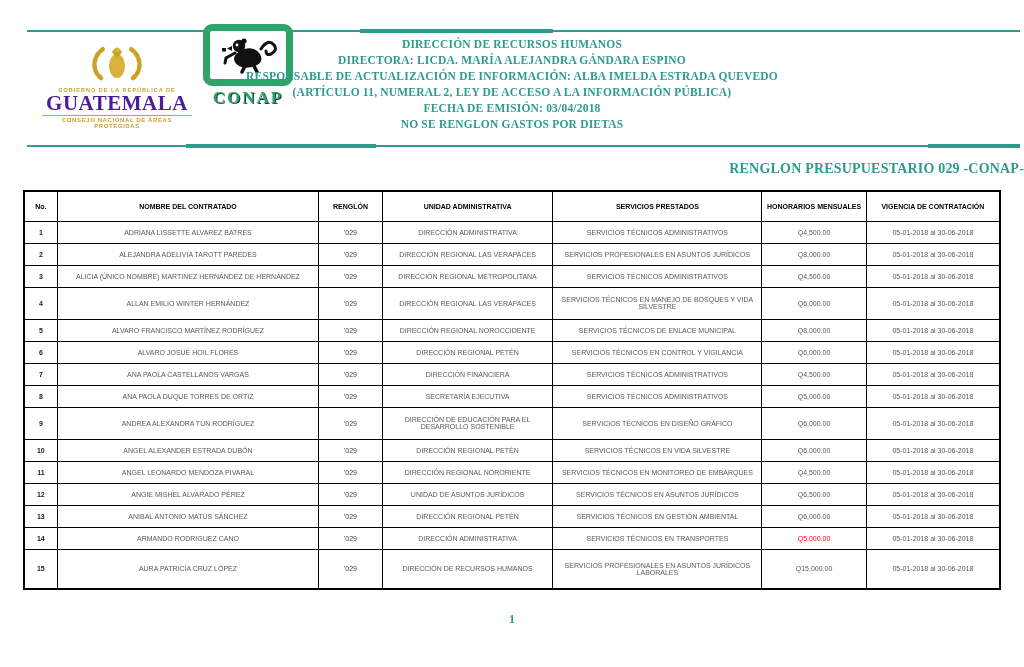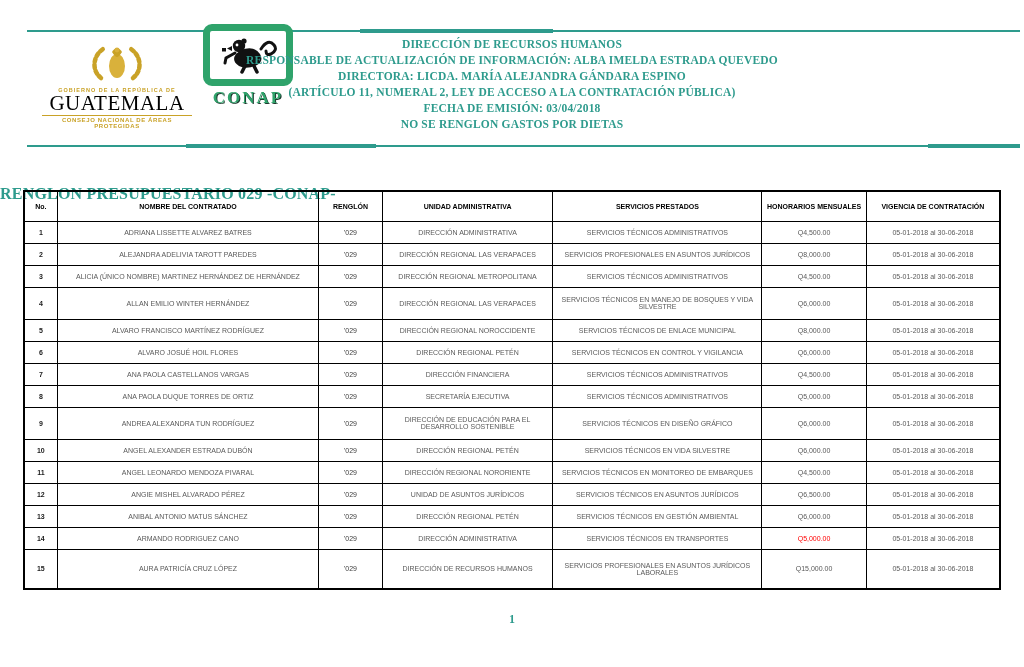--- a/index.html
+++ b/index.html
@@ -13,29 +13,29 @@
   .rule-top-thick { left:360px; top:29px;  width:193px; height:4px; }
   .rule-mid       { left:27px;  top:145px; width:993px; height:2px; }
   .rule-mid-thick1{ left:186px; top:144px; width:190px; height:4px; }
   .rule-mid-thick2{ left:928px; top:144px; width:92px;  height:4px; }
 
   
   .hdr-text { position:absolute; left:0; right:0; top:36px; text-align:center;
               color:#2e9b8d; font-family:"Liberation Serif", serif; font-weight:700;
               font-size:11.5px; line-height:16px; letter-spacing:.2px; }
 
-  .doc-title { position:absolute; left:0; right:0; top:161px; text-align:left;
+  .doc-title { position:absolute; left:0; right:0; top:161px; text-align:right;
                color:#2e9b8d; font-family:"Liberation Serif", serif; font-weight:700;
-               font-size:16px; letter-spacing:.2px;margin-top:24px; }
+               font-size:14px; letter-spacing:.2px; }
 
   
   .gt-logo { position:absolute; left:42px; top:44px; width:150px; text-align:center; }
   .gt-top  { color:#c9a227; font-size:5.5px; font-weight:700; letter-spacing:1px;
              margin-top:1px; }
-  .gt-main { color:#000000; font-family:"Liberation Serif", serif; font-weight:400;
+  .gt-main { color:#4c1d95; font-family:"Liberation Serif", serif; font-weight:700;
              font-size:21px; line-height:21px; letter-spacing:.5px; }
   .gt-bot  { color:#c9a227; font-size:6px; font-weight:700; letter-spacing:.6px;
              border-top:1px solid #c9a227; padding-top:1px; margin-top:1px; }
 
   
   .conap-logo { position:absolute; left:200px; top:24px; width:96px; text-align:center; }
   .conap-frame { width:90px; height:62px; margin:0 auto; border:7px solid #2fa36b;
                  border-radius:9px; background:#fff; display:flex; align-items:center;
                  justify-content:center; }
   .conap-word { margin-top:2px; color:#2fa36b; font-family:"Liberation Serif", serif;
@@ -97,23 +97,23 @@
         <path d="M16 17 l-9 5 l-1 5" stroke="#111" stroke-width="3" fill="none" stroke-linecap="round"></path>
         <rect x="3" y="12" width="4" height="3.5" fill="#111"></rect>
         <path d="M26 30 l-3 6 M35 30 l3 6" stroke="#111" stroke-width="3.5" stroke-linecap="round"></path>
       </svg>
     </div>
     <div class="conap-word">CONAP</div>
   </div>
 
   <div class="hdr-text">
     <div>DIRECCIÓN DE RECURSOS HUMANOS</div>
+    <div>DIRECTORA: LICDA. MARÍA ALEJANDRA GÁNDARA ESPINO</div>
     <div>RESPONSABLE DE ACTUALIZACIÓN DE INFORMACIÓN: ALBA IMELDA ESTRADA QUEVEDO</div>
-    <div>DIRECTORA: LICDA. MARÍA ALEJANDRA GÁNDARA ESPINO</div>
-    <div>(ARTÍCULO 11, NUMERAL 2, LEY DE ACCESO A LA CONTRATACIÓN PÚBLICA)</div>
+    <div>(ARTÍCULO 11, NUMERAL 2, LEY DE ACCESO A LA INFORMACIÓN PÚBLICA)</div>
     <div>FECHA DE EMISIÓN: 03/04/2018</div>
     <div>NO SE RENGLON GASTOS POR DIETAS</div>
   </div>
 
   <div class="doc-title">RENGLON PRESUPUESTARIO 029 -CONAP-</div>
 
   <div class="tbl-wrap">
     <table>
       <colgroup>
         <col style="width:3.4%">

